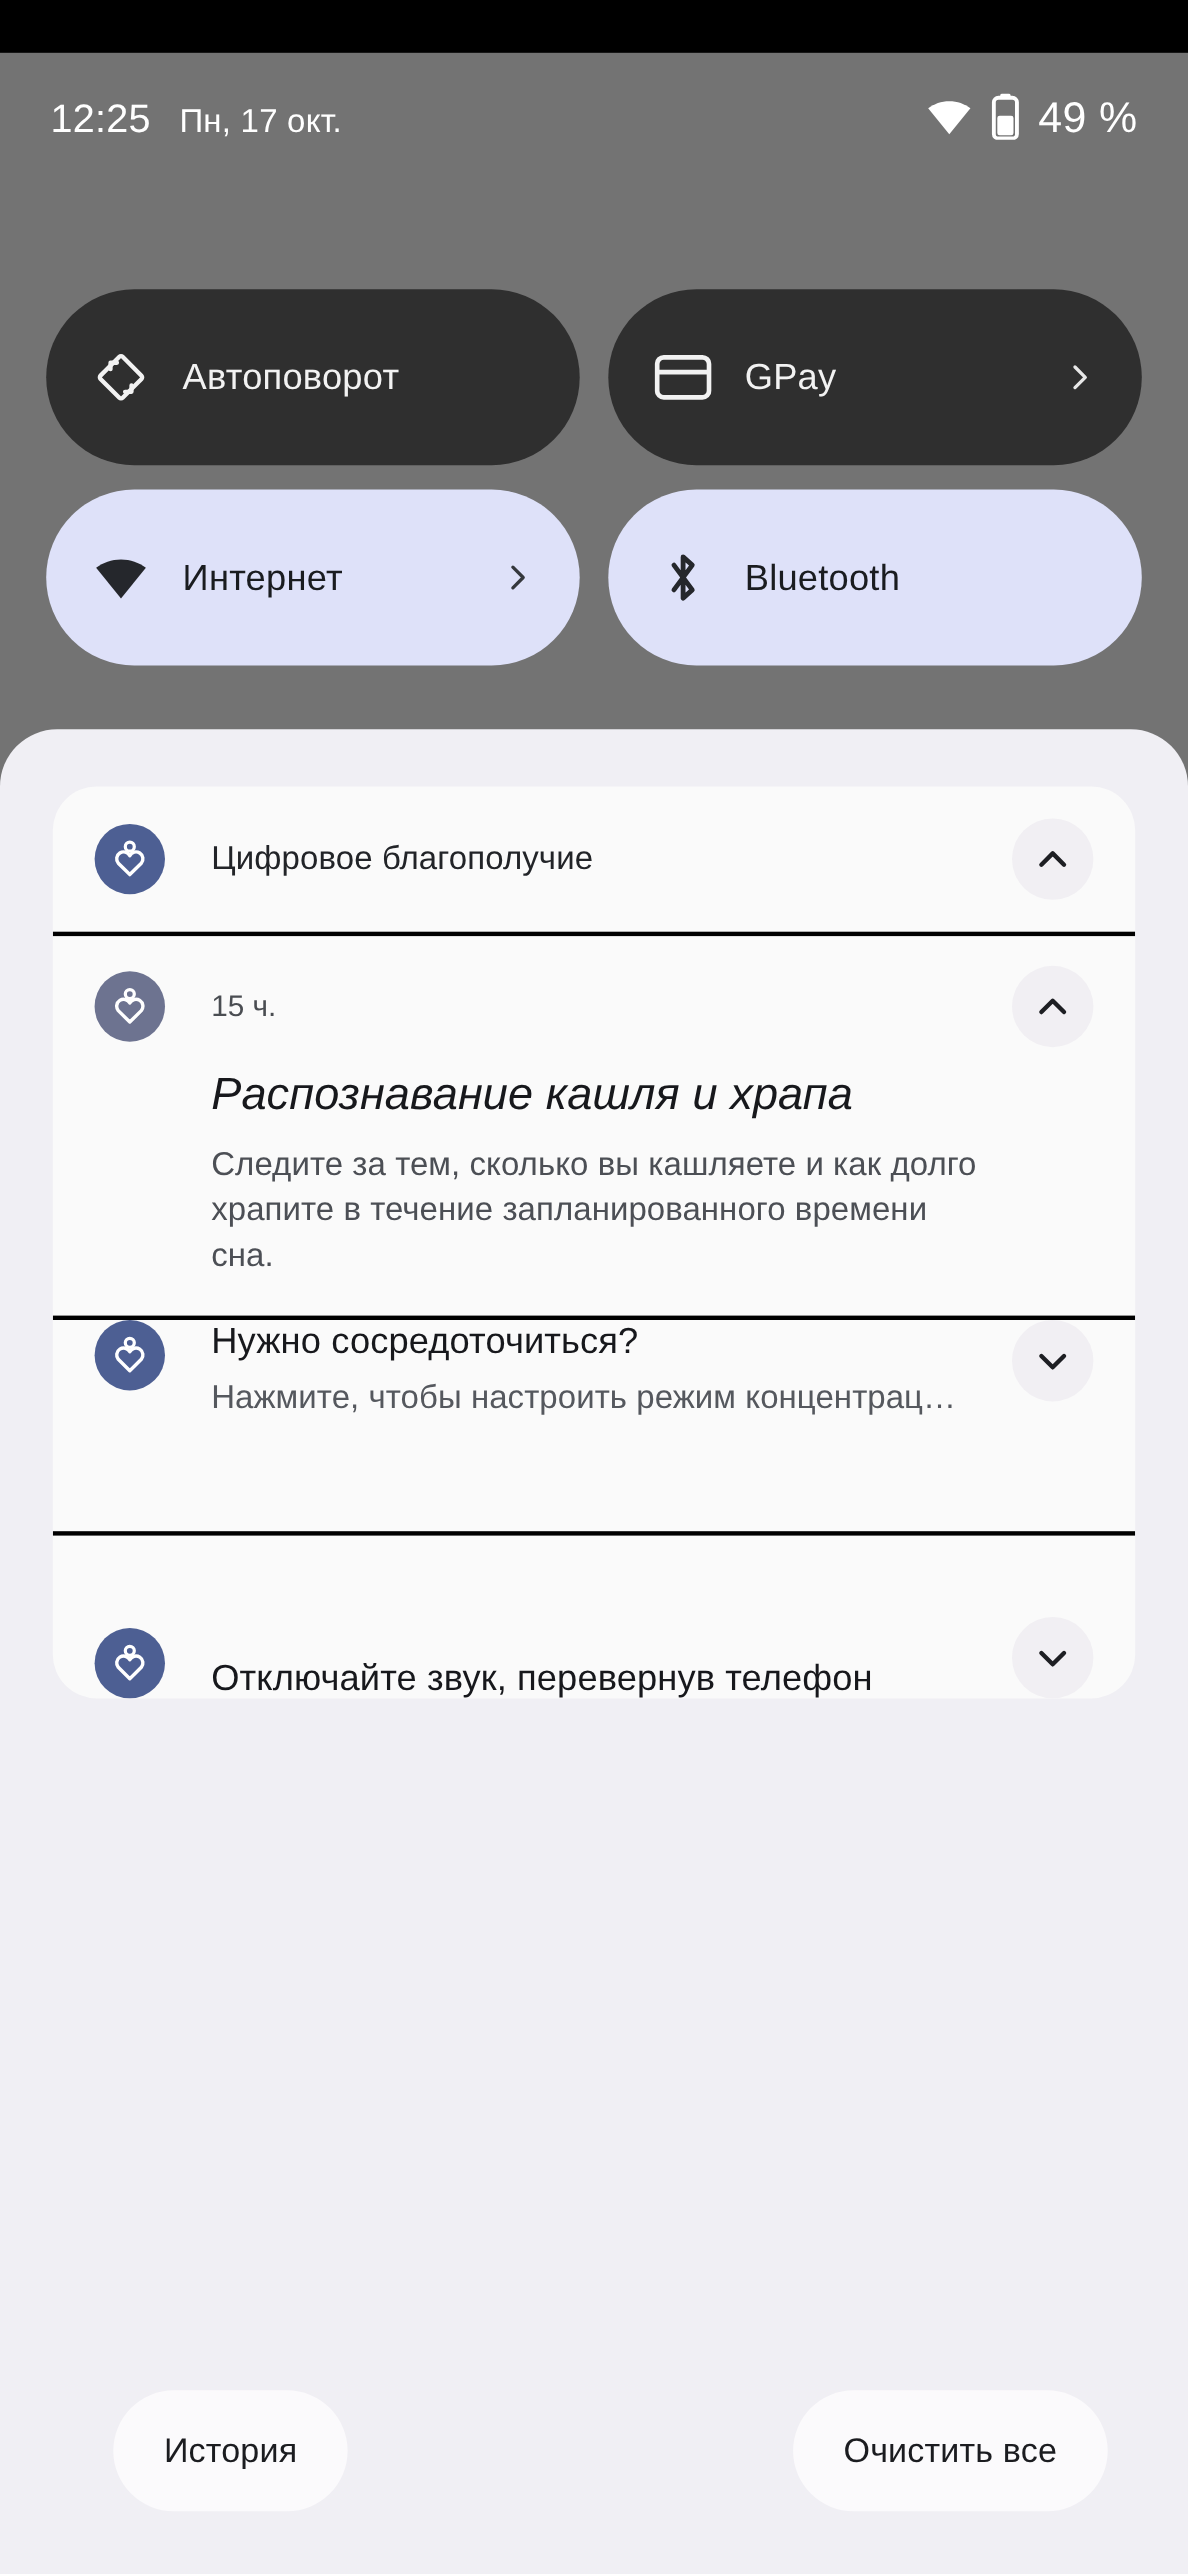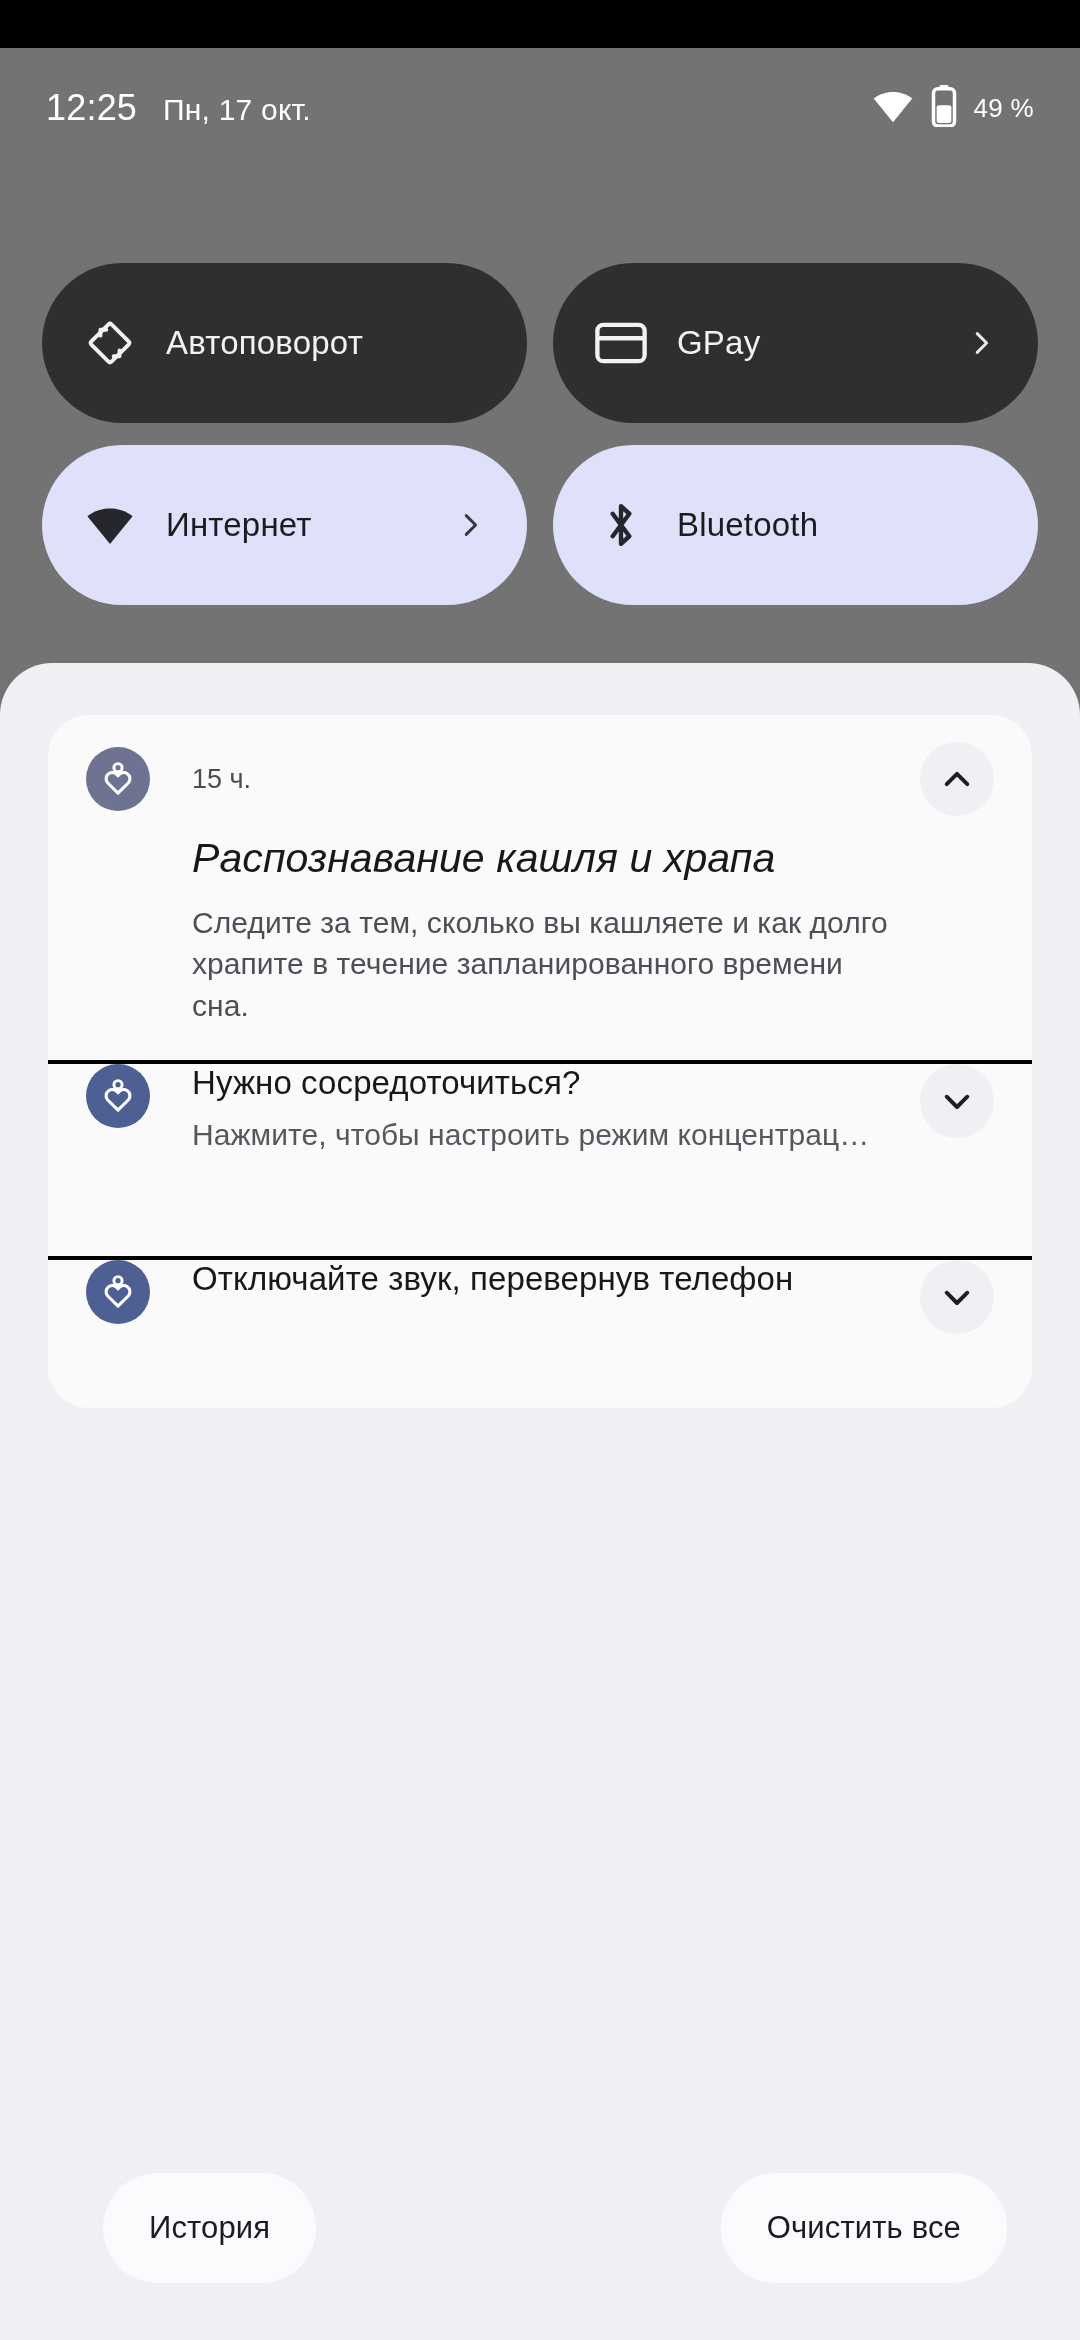--- a/index.html
+++ b/index.html
@@ -14,21 +14,21 @@
   
   .statusbar {
     position:absolute; top:0; left:0; width:1080px; height:120px;
     display:flex; align-items:center; justify-content:space-between;
     padding:0 46px; color:#fff;
   }
   .sb-left { display:flex; align-items:baseline; gap:26px; }
   .sb-clock { font-size:36px; letter-spacing:0.2px; }
   .sb-date  { font-size:30px; letter-spacing:0.2px; }
   .sb-right { display:flex; align-items:center; gap:17px; }
-  .sb-batt-text { font-size:26px; letter-spacing:0.3px; }
+  .sb-batt-text { font-size:39px; letter-spacing:0.3px; }
 
   
   .qs { position:absolute; top:215px; left:0; width:1080px; padding:0 42px; }
   .qs-row { display:flex; gap:26px; margin-bottom:22px; }
   .tile {
     flex:1; height:160px; border-radius:80px;
     display:flex; align-items:center; padding:0 42px; gap:30px;
     position:relative;
   }
   .tile.on  { background:#dee1f9; color:#1a1c20; }
@@ -80,21 +80,21 @@
   .exp-text { font-size:30px; line-height:1.38; color:#4c4f55; letter-spacing:0.05px; }
 
   
   .two-line { height:192px; display:flex; align-items:flex-start; }
   .two-line .app-icon { margin-right:42px; }
   .tl-texts { display:flex; flex-direction:column; gap:16px; padding-right:110px; }
   .tl-title { font-size:33px; color:#17181c; letter-spacing:0.1px; }
   .tl-sub { font-size:30px; color:#55585e; letter-spacing:0.05px; }
 
   
-  .one-line { height:148px; display:flex; align-items:flex-start; }
+  .one-line { height:148px; display:flex; align-items:flex-end; }
   .one-line .app-icon { margin-right:42px; }
   .ol-title { font-size:33px; color:#17181c; letter-spacing:0.1px; padding-right:110px; }
 
   
   .actions {
     position:absolute; left:103px; top:1510px; width:904px;
     display:flex; justify-content:space-between; align-items:center;
   }
   .pill {
     height:110px; border-radius:55px; background:#fbfafc;
@@ -187,20 +187,36 @@
         <span class="tile-label">Bluetooth</span>
       </div>
 
     </div>
   </div>
 
   <div class="shade">
 
     <div class="notif-card">
 
+      <div class="notif-row">
+        <div class="row-inner group-head">
+          <span class="app-icon">
+            <svg width="34" height="36" viewBox="0 0 20 22">
+              <circle cx="10" cy="4.1" r="2.5" fill="none" stroke="#ffffff" stroke-width="1.8"></circle>
+              <path d="M10 19.6 3.6 13.3a3.85 3.85 0 1 1 6.4-4.2 3.85 3.85 0 1 1 6.4 4.2Z" fill="none" stroke="#ffffff" stroke-width="1.9" stroke-linejoin="round"></path>
+            </svg>
+          </span>
+          <span class="group-title">Цифровое благополучие</span>
+          <span class="chev-btn">
+            <svg width="38" height="38" viewBox="0 0 24 24">
+                <path d="M5.5 15.2 12 8.7l6.5 6.5" fill="none" stroke="#1e1f23" stroke-width="2.5" stroke-linecap="round" stroke-linejoin="round"></path>
+              </svg>
+          </span>
+        </div>
+      </div>
 
       <div class="notif-row expanded">
         <div class="row-inner exp-head">
           <span class="app-icon muted">
             <svg width="34" height="36" viewBox="0 0 20 22">
               <circle cx="10" cy="4.1" r="2.5" fill="none" stroke="#ffffff" stroke-width="1.8"></circle>
               <path d="M10 19.6 3.6 13.3a3.85 3.85 0 1 1 6.4-4.2 3.85 3.85 0 1 1 6.4 4.2Z" fill="none" stroke="#ffffff" stroke-width="1.9" stroke-linejoin="round"></path>
             </svg>
           </span>
           <span class="exp-time">15 ч.</span>

